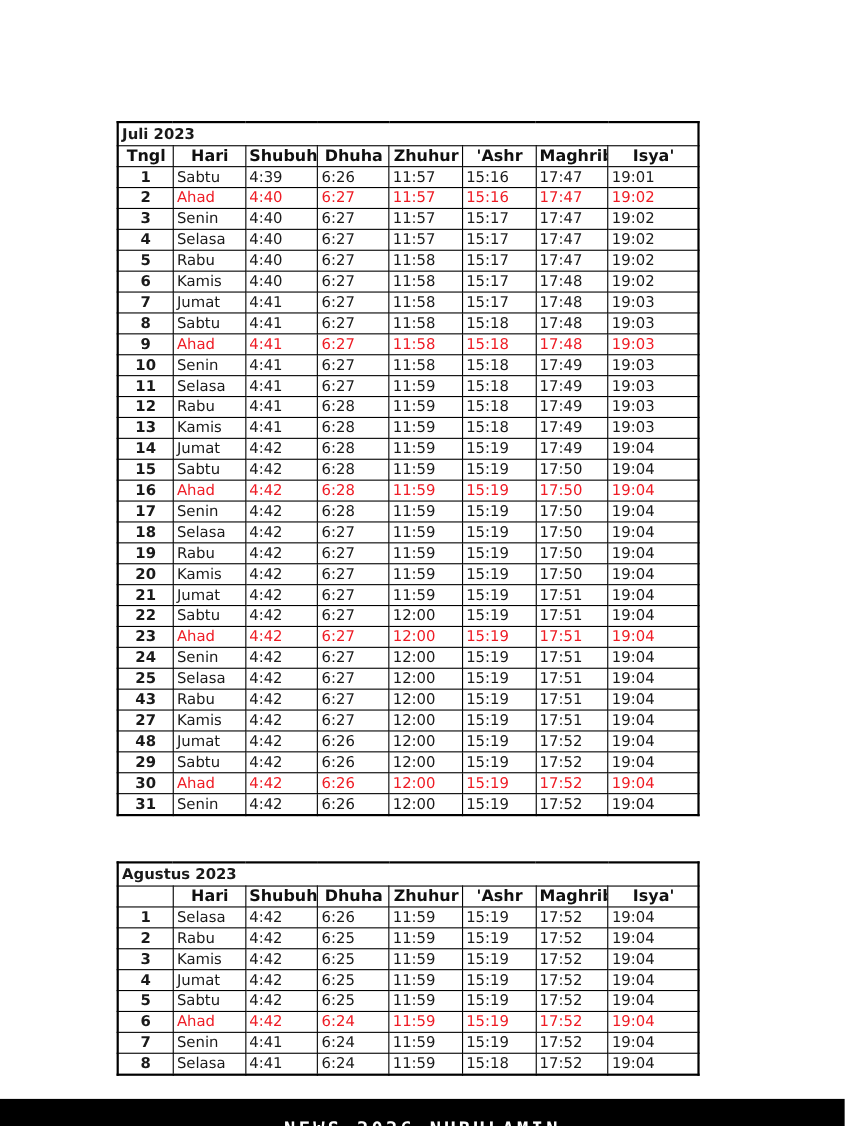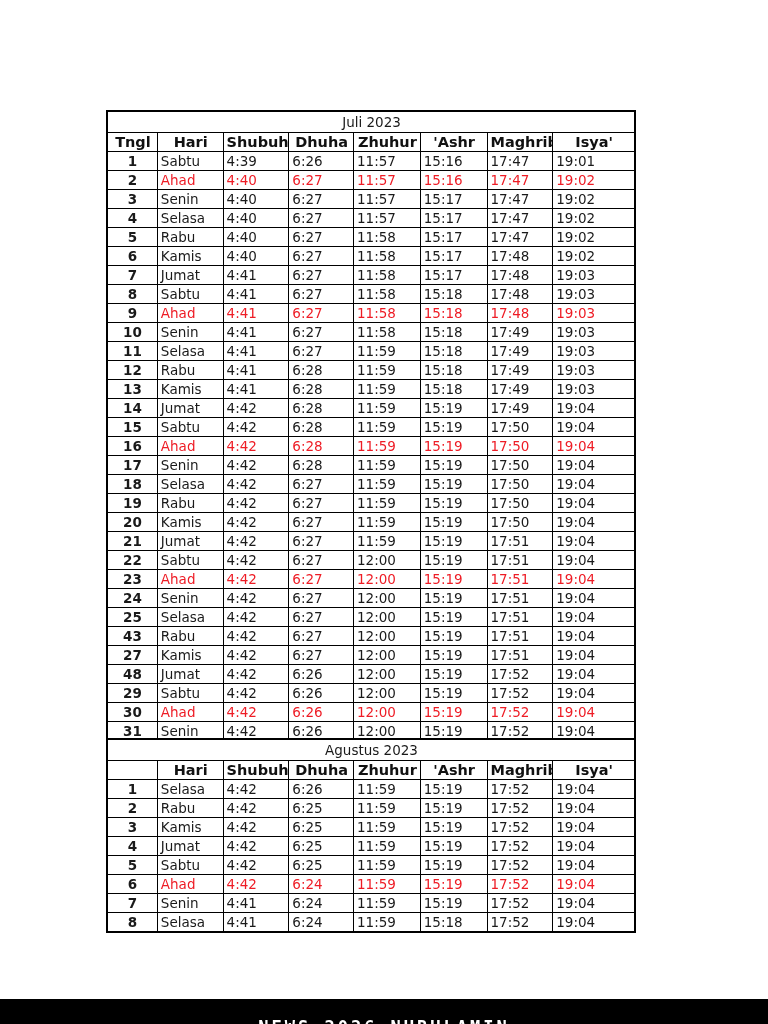--- a/index.html
+++ b/index.html
@@ -12,40 +12,40 @@
   }
   .prayer-table {
     position: absolute;
     left: 106px;
     width: 530px;
     border-collapse: collapse;
     table-layout: fixed;
     background: #ffffff;
   }
   .prayer-table.t1 { top: 110px; }
-  .prayer-table.t2 { top: 738px; }
+  .prayer-table.t2 { top: 783px; }
   .prayer-table, .prayer-table td, .prayer-table th {
     border: 1px solid #000000;
   }
   .prayer-table { border-width: 2px; }
   .prayer-table td, .prayer-table th {
     height: 18px;
     padding: 0 2px 0 3px;
     font-size: 13.5px;
     line-height: 18px;
     white-space: nowrap;
     overflow: hidden;
     color: #1a1a1a;
   }
   .title-cell {
-    text-align: center;
+    text-align: left;
     font-size: 16.5px;
     height: 20px !important;
     line-height: 20px !important;
-    font-weight: normal;
+    font-weight: bold;
     color: #111111;
   }
   .prayer-table th {
     font-size: 14.5px;
     font-weight: bold;
     text-align: center;
     color: #111111;
   }
   .prayer-table th.c0 { text-align: center; }
   .c-tngl { text-align: center; font-weight: bold; padding: 0 !important; }

